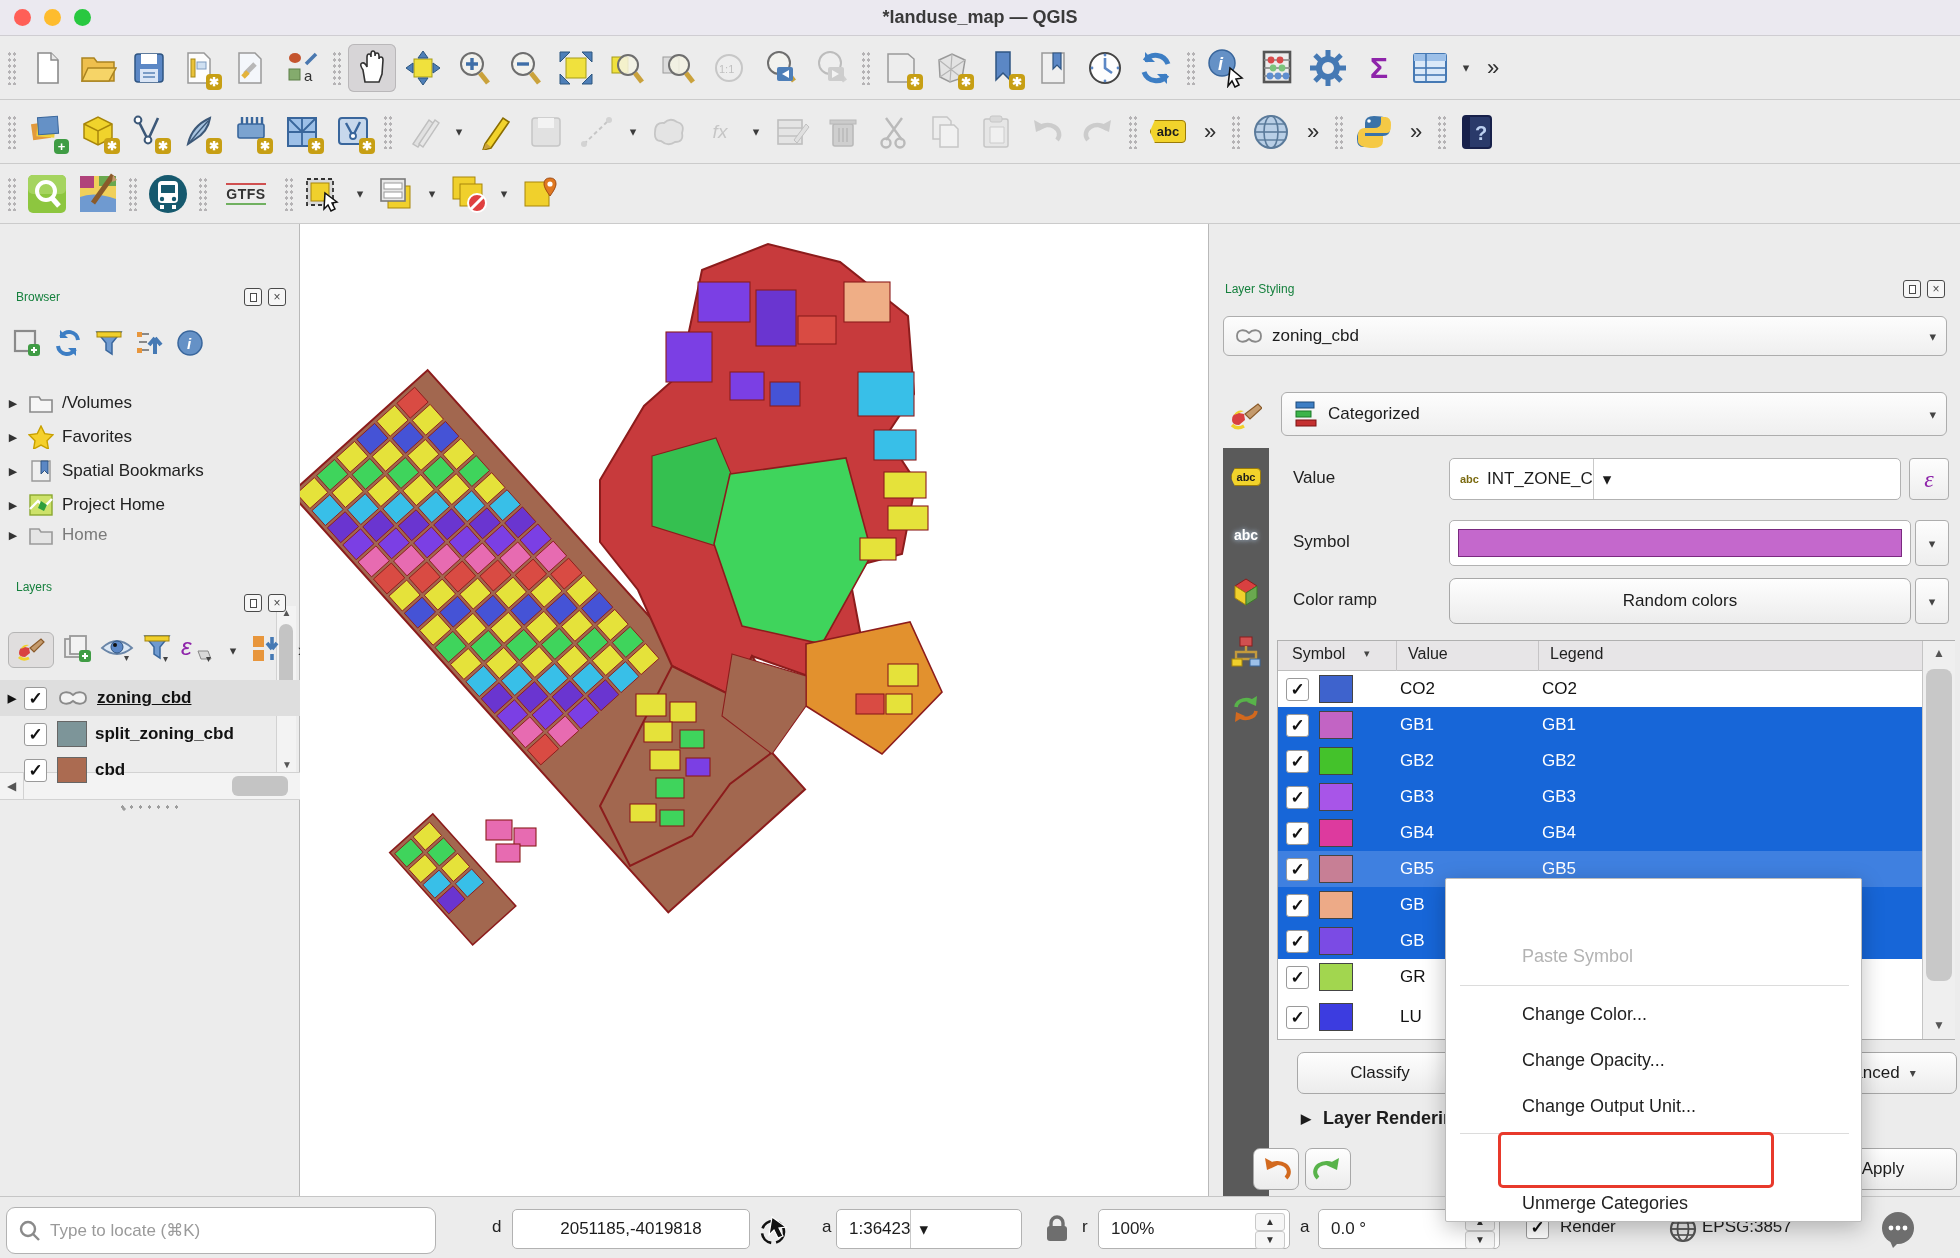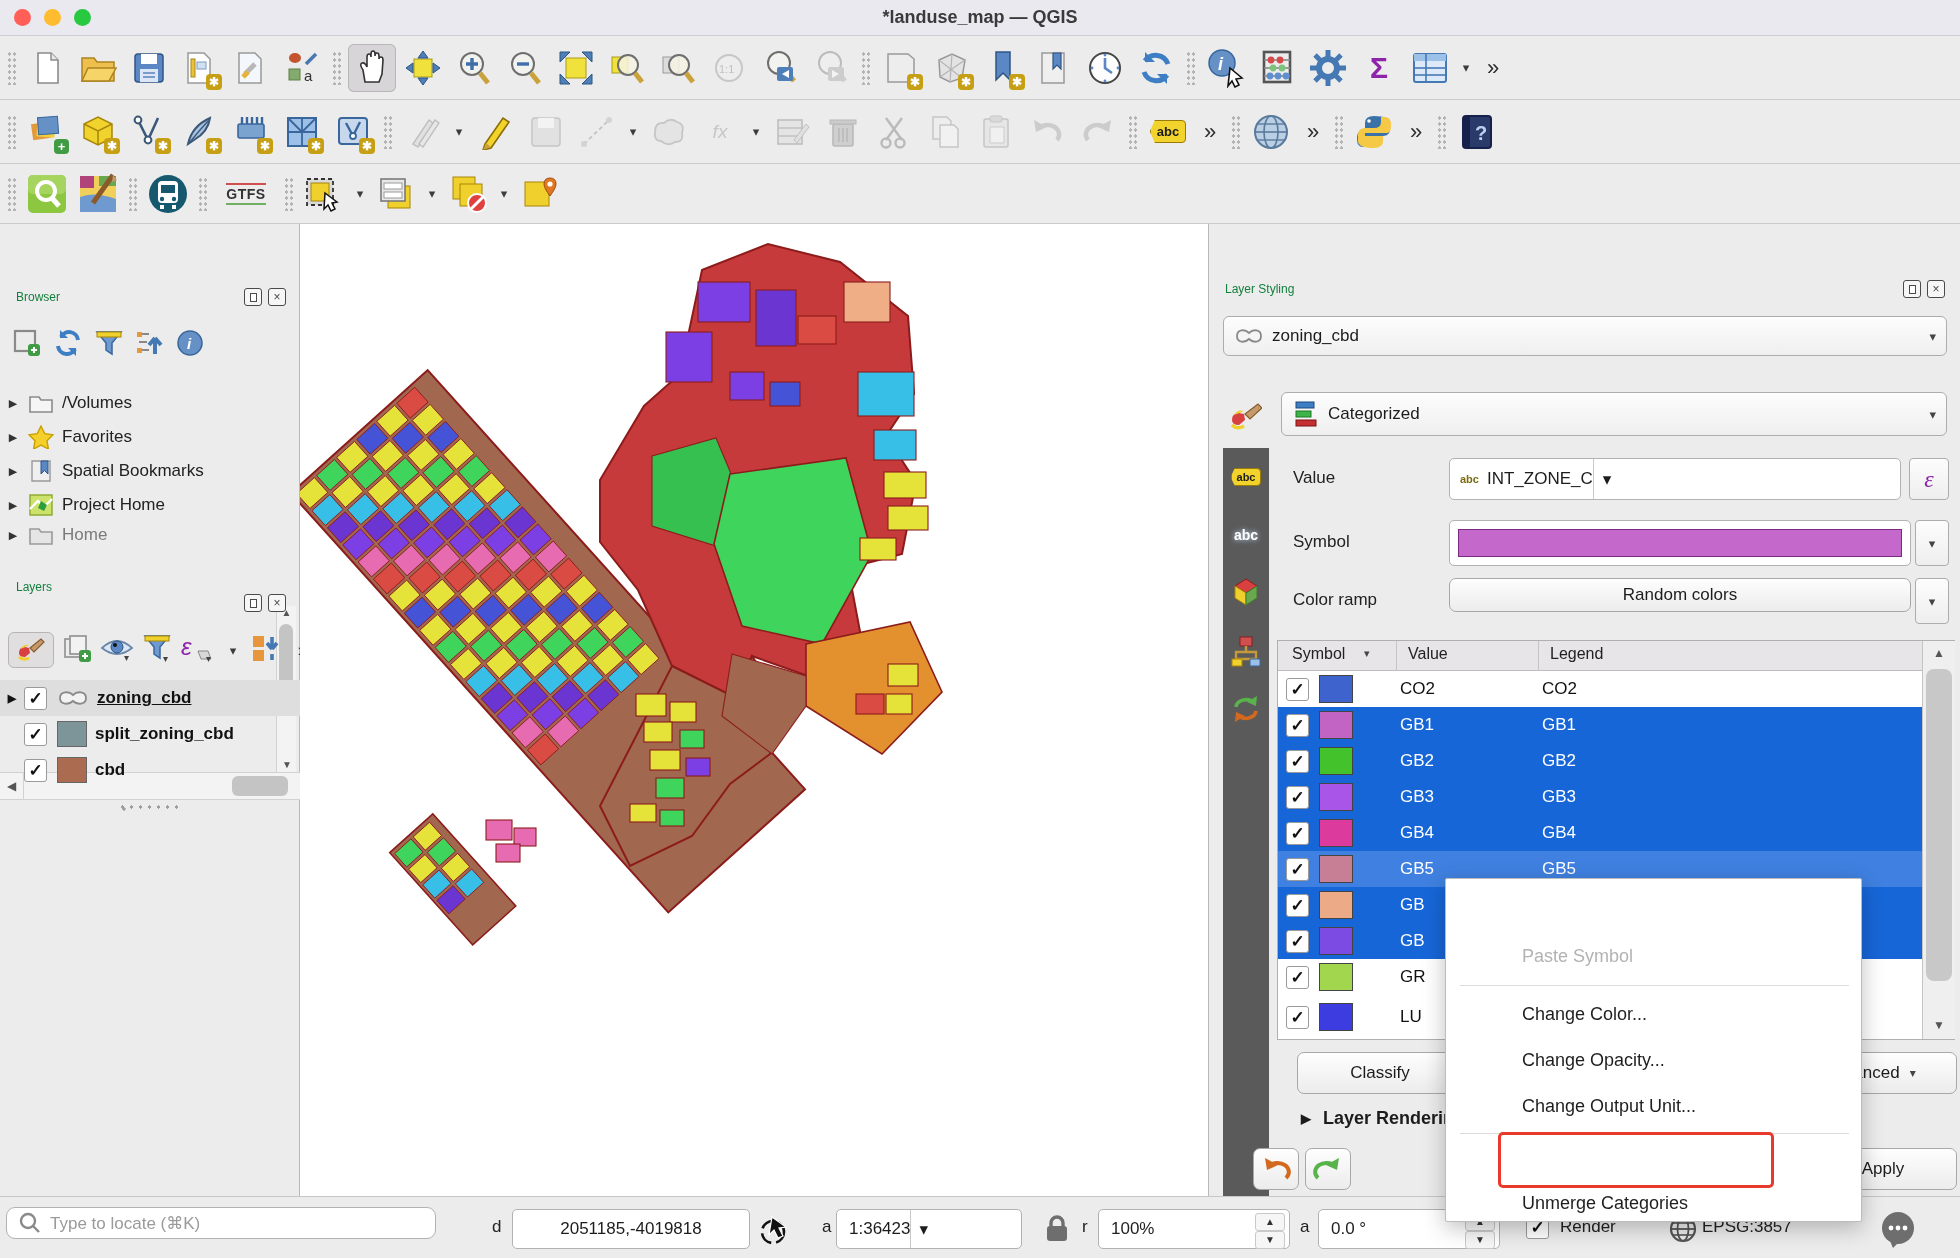--- a/index.html
+++ b/index.html
@@ -1001,21 +1001,21 @@
   </div>
   <div class="ddbtn" style="position:absolute;left:700px;top:234px;width:40px;height:42px;font-size:24px;font-style:italic;color:#8e24aa;font-family:'Liberation Serif',serif">ε</div>
 
   <div class="slab" style="left:84px;top:308px">Symbol</div>
   <div class="field" style="position:absolute;left:240px;top:296px;width:462px;height:46px;padding:8px">
     <div style="width: 100%; height: 100%; border: 1px solid rgb(122, 42, 128); background: rgb(196, 104, 204);"></div>
   </div>
   <div class="ddbtn" style="position:absolute;left:706px;top:296px;width:34px;height:46px">▾</div>
 
   <div class="slab" style="left:84px;top:366px">Color ramp</div>
-  <div class="pushbtn" style="position:absolute;left:240px;top:354px;width:462px;height:34px">Random colors</div>
+  <div class="pushbtn" style="position:absolute;left:240px;top:354px;width:462px;height:46px">Random colors</div>
   <div class="ddbtn" style="position:absolute;left:706px;top:354px;width:34px;height:46px">▾</div>
 
   <div id="cattable">
     <div id="cathead">
       <span style="position:absolute;left:14px;top:4px">Symbol</span>
       <span style="position:absolute;left:86px;top:6px;font-size:11px;color:#444">▾</span>
       <span class="hdiv" style="left:118px"></span>
       <span style="position:absolute;left:130px;top:4px">Value</span>
       <span class="hdiv" style="left:260px"></span>
       <span style="position:absolute;left:272px;top:4px">Legend</span>
@@ -1108,21 +1108,21 @@
   <div class="pushbtn" style="position:absolute;left:96px;top:924px;width:46px;height:42px">
       <svg width="30" height="26">
         <path d="M5 22 A10 8 0 0 1 22 10" fill="none" stroke="#58b34a" stroke-width="4"></path>
         <path d="M26 2 l-2 12 -11-5z" fill="#58b34a"></path>
       </svg>
     </div>
   <div class="pushbtn" style="position:absolute;left:600px;top:924px;width:148px;height:42px">Apply</div>
 </div>
 
 <div id="statusbar">
-  <div class="field" style="position:absolute;left:6px;top:10px;width:430px;height:32px;border-radius:9px;padding-left:12px;color:#9a9a9a">
+  <div class="field" style="position:absolute;left:6px;top:10px;width:430px;height:47px;border-radius:9px;padding-left:12px;color:#9a9a9a">
     <svg width="22" height="22" style="margin-right:9px">
         <circle cx="9" cy="9" r="7" fill="none" stroke="#8a8a8a" stroke-width="2.4"></circle>
         <line x1="14" y1="14" x2="20" y2="20" stroke="#8a8a8a" stroke-width="2.4"></line>
       </svg>
     <span>Type to locate (⌘K)</span>
   </div>
   <span class="sblabel" style="left:492px">d</span>
   <div class="field" style="position:absolute;left:512px;top:12px;width:238px;height:40px;justify-content:center">
       <span>2051185,-4019818</span>
     </div>

